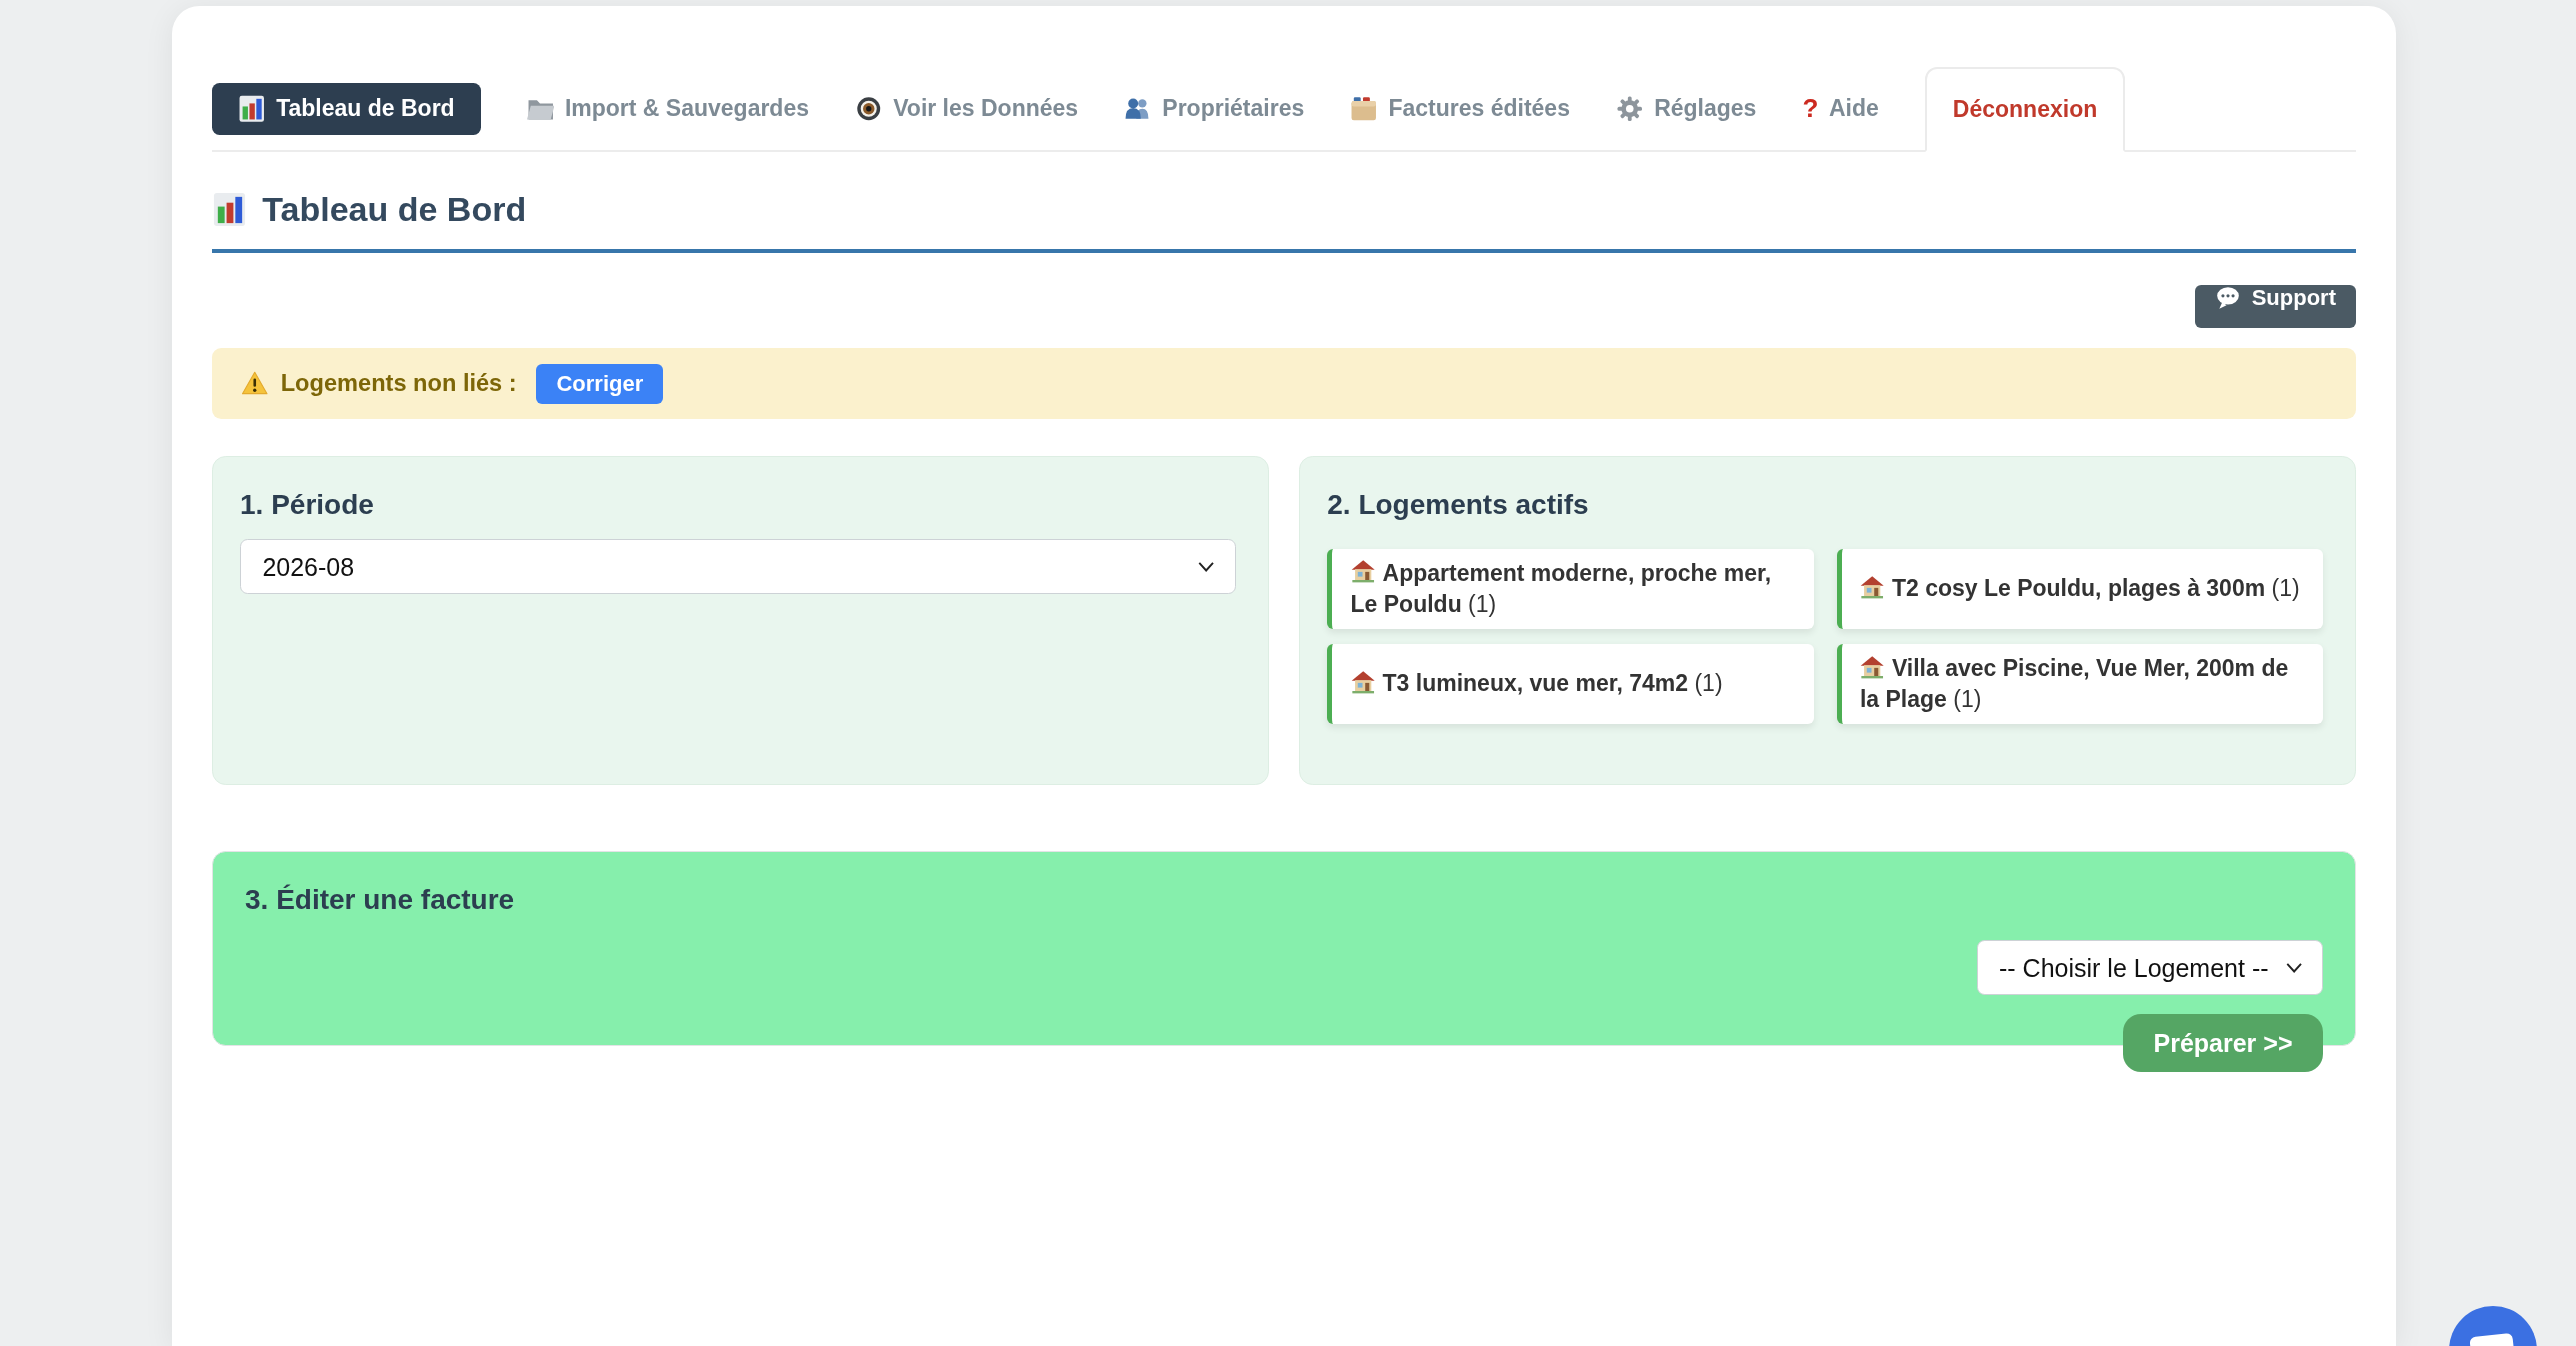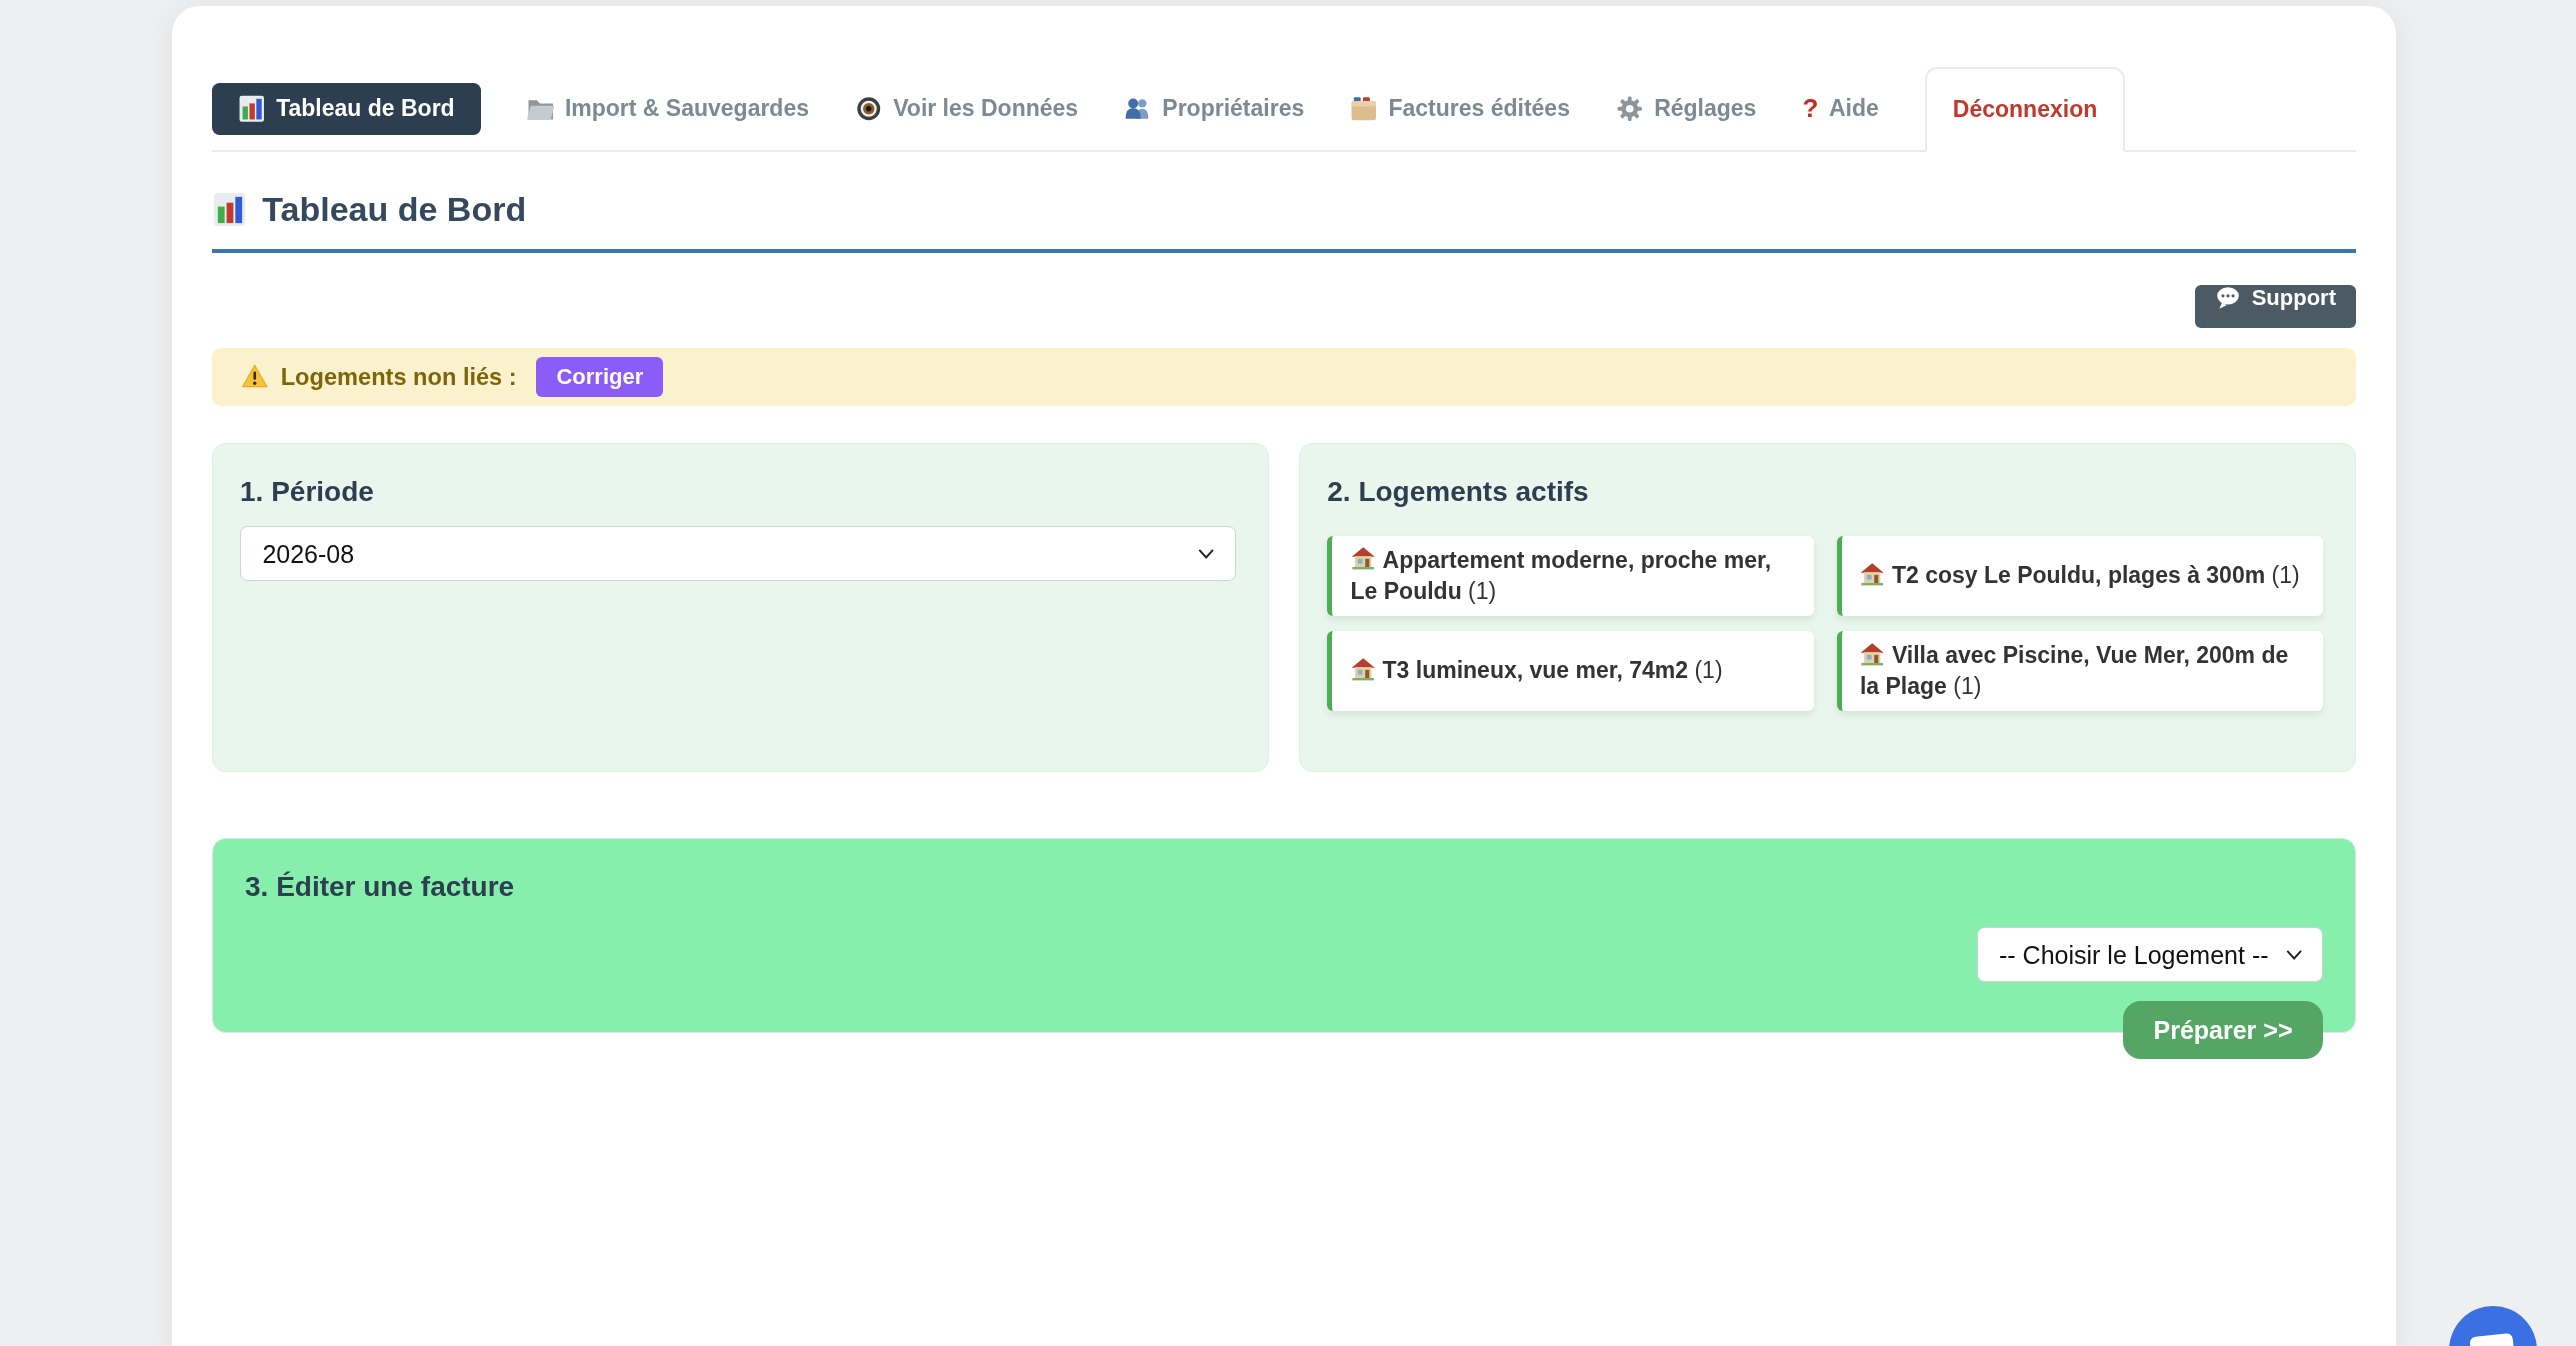--- a/index.html
+++ b/index.html
@@ -62,27 +62,27 @@
     background: #4b5a64; color: #fff; border: none; cursor: pointer;
     font-family: inherit; font-size: 22px; font-weight: bold;
     height: 43px; padding: 0 20px; border-radius: 6.1px;
     display: flex; gap: 10.7px;
   }
   .support-btn svg { width: 26px; height: 26px; }
   
   .warning {
     margin-top: 20px;
     background: #fbf1cd; border-radius: 9.2px;
-    height: 58px; padding: 0 29px;
+    height: 71px; padding: 0 29px;
     display: flex; align-items: center; gap: 12.2px;
   }
   .warning-text { color: #7d6608; font-weight: bold; font-size: 23.6px; }
   .warning-icon { width: 27.5px; height: 27.5px; }
   .corriger-btn {
-    background: #8b5cf6; color: #fff; border: none; cursor: pointer;
+    background: #3b82f6; color: #fff; border: none; cursor: pointer;
     font-family: inherit; font-size: 22px; font-weight: bold;
     height: 40px; padding: 0 20px; border-radius: 6.1px; margin-left: 7.6px;
   }
   
   .sections-row { margin-top: 37px; display: flex; gap: 30.5px; }
   .section-card {
     flex: 1; height: 329px; border-radius: 13.7px; padding: 32px 32px;
   }
   .section-green { background: #e9f6ee; border: 1.5px solid #ddeee3; padding-left: 27px; }
   .section-gray  { background: #86efac; border: 1.5px solid #e3e4e6; }

